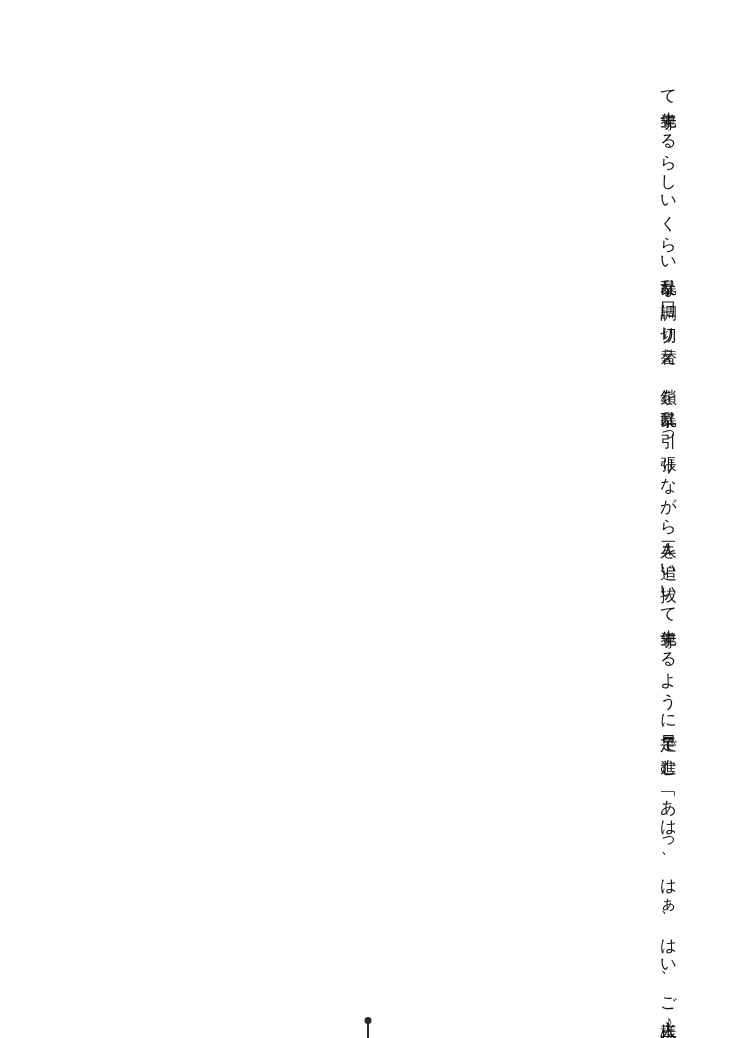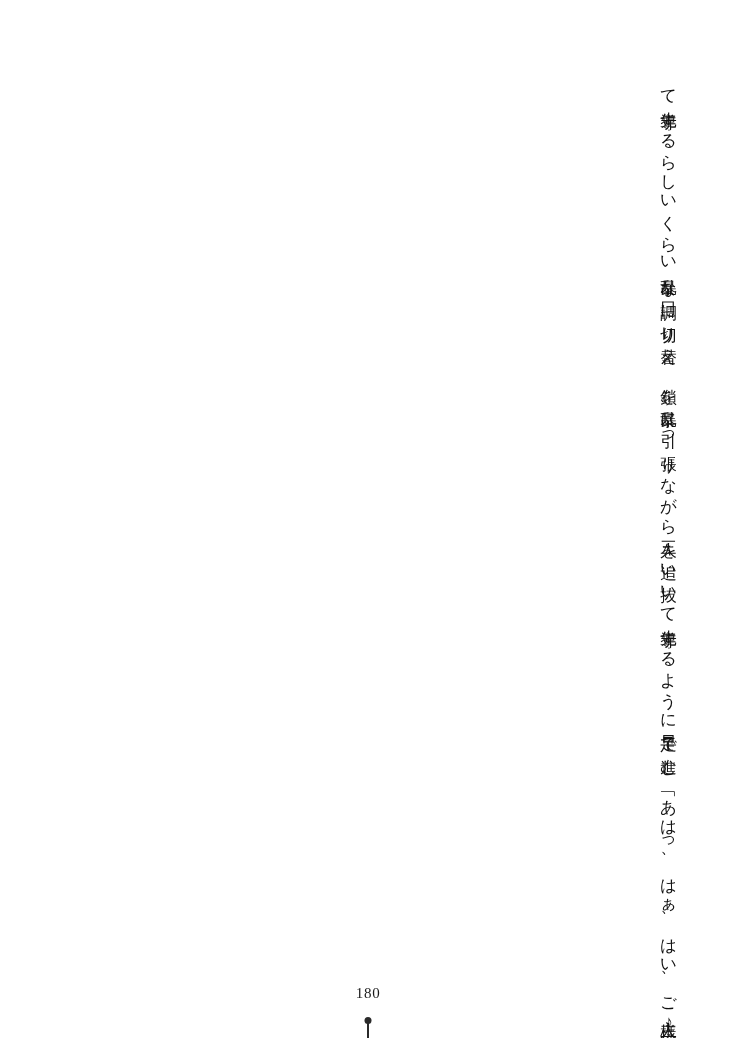--- a/index.html
+++ b/index.html
@@ -90,17 +90,16 @@
 
 <div class="page">
 
   <div class="text-block">
     <div class="line">て先導するらしいくらい乱暴な口調に切り替え、鎖を乱暴に引っ張りながら三人を追い抜い</div>
     <div class="line">て先導するように早足で進む。</div>
     <div class="line">「あはっ、はぁ、はい、ご主人様♪　あぁ、本物の犬みたいに引っ張られて散歩……こ、</div>
 
   </div>
 
-  <div class="page-number">180</div>
   <div class="footer-mark"></div>
   <div class="footer-stem"></div>
 
 </div>
 
 </body></html>

